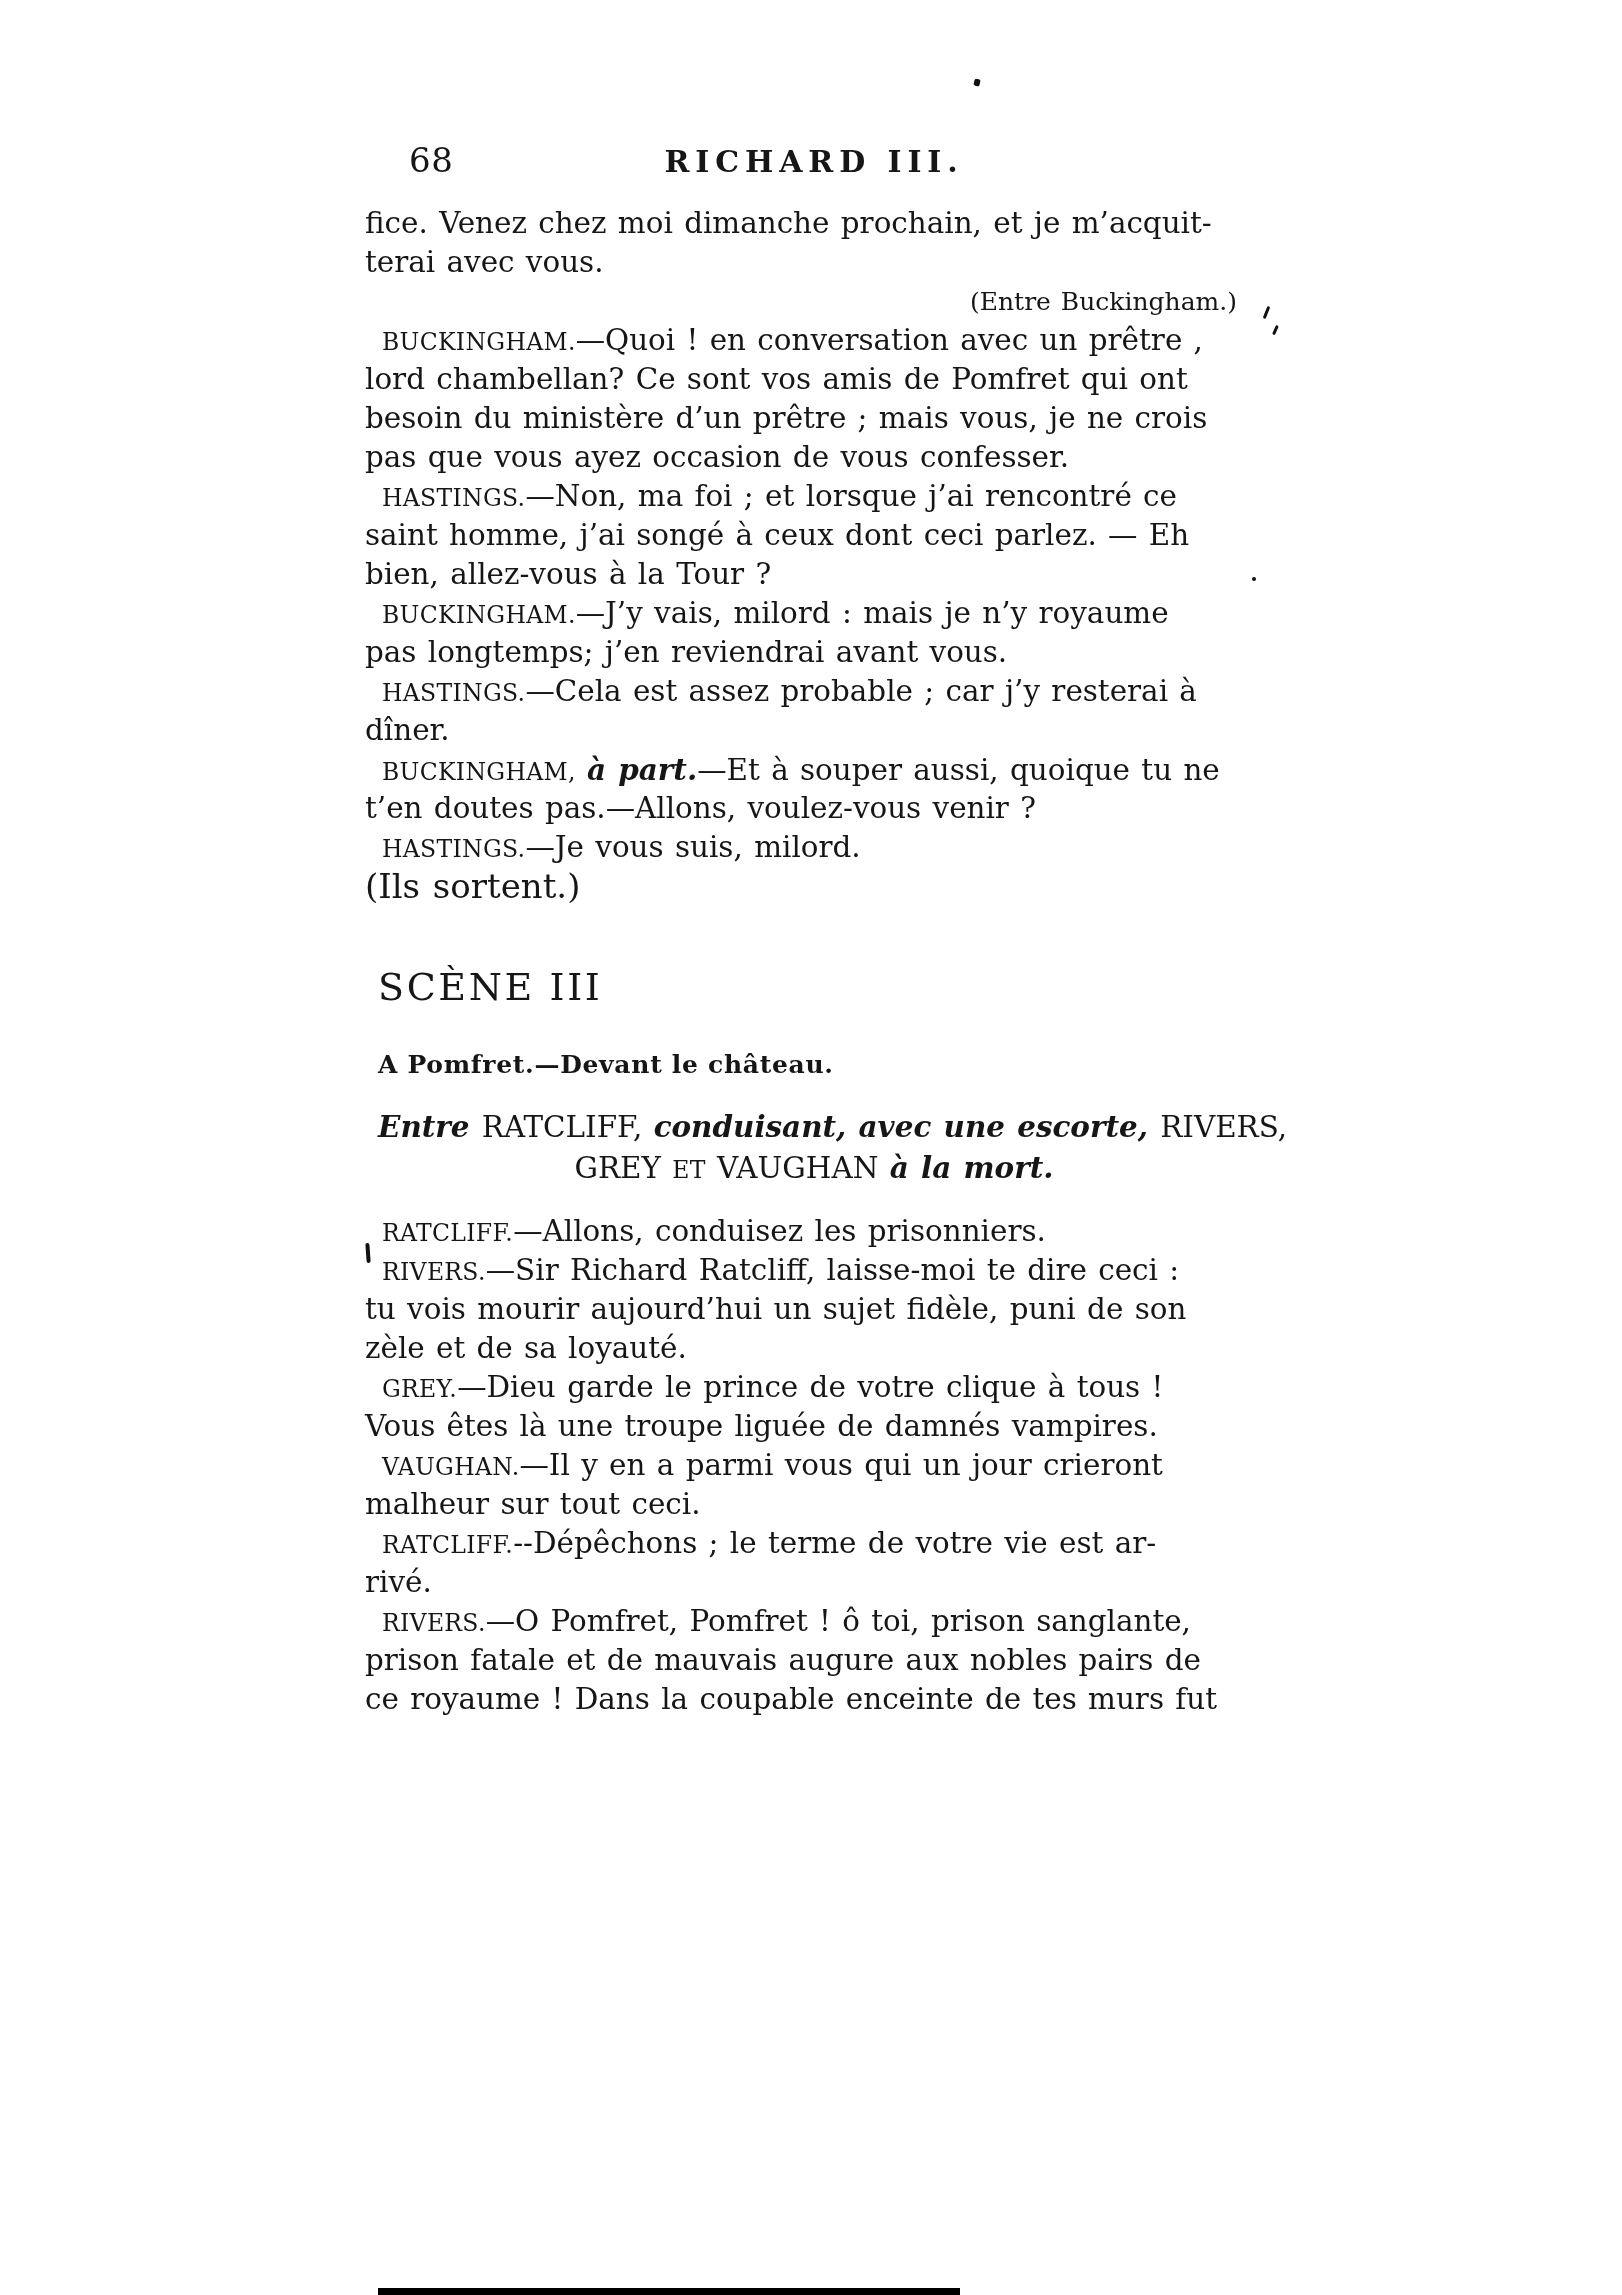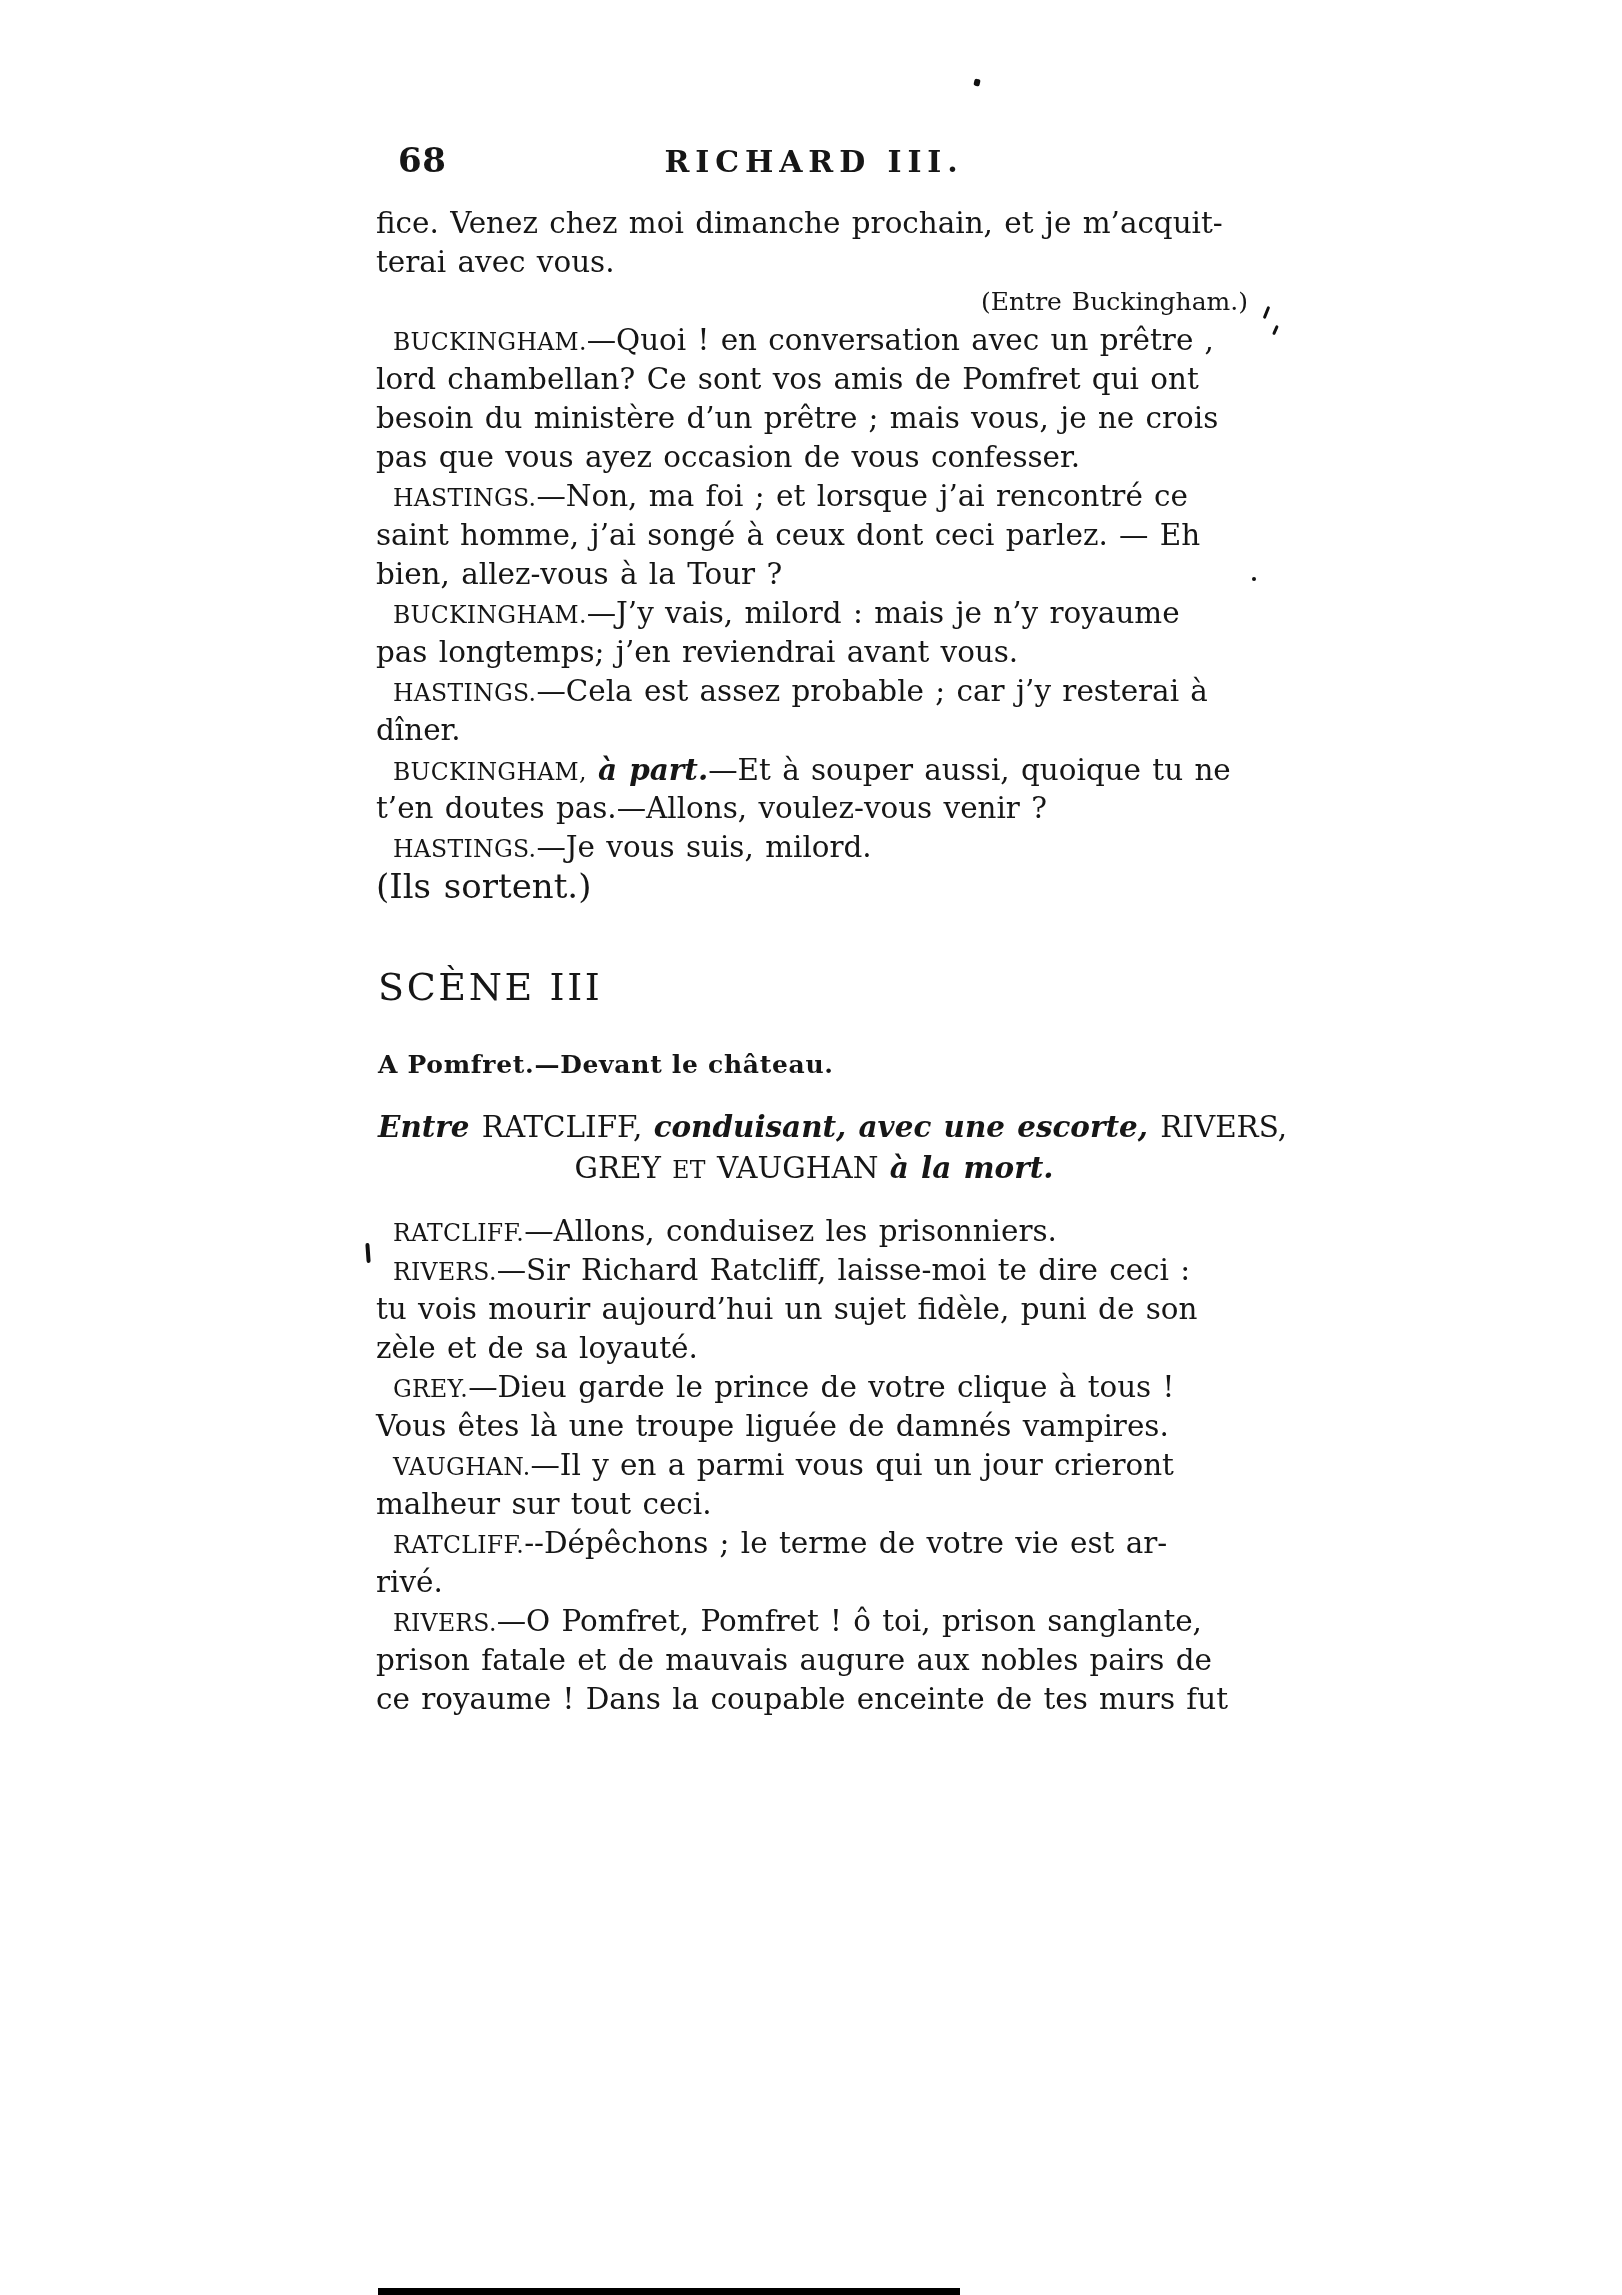--- a/index.html
+++ b/index.html
@@ -7,30 +7,30 @@
     position:relative;
     width:1623px;height:2295px;
     background:#ffffff;
     color:#161616;
     font-family:"DejaVu Serif","Liberation Serif",serif;
     overflow:hidden;
   }
   
   .runhead{position:absolute;top:140px;left:378px;width:872px;height:46px;}
   .pagenum{
-    position:absolute;left:20px;top:0;
-    font-size:34px;font-weight:bold;letter-spacing:0.7px;
+    position:absolute;left:31px;top:0;
+    font-size:34px;font-weight:normal;letter-spacing:0.7px;
   }
   .runtitle{
     position:absolute;left:0;right:0;top:3.9px;
     text-align:center;
     font-size:30px;font-weight:bold;letter-spacing:5.9px;
   }
   
-  .col{position:absolute;left:376px;width:872px;}
+  .col{position:absolute;left:365px;width:872px;}
   #block1{top:204px;}
   #block2{top:1212px;}
   .line{
     height:39px;line-height:39px;
     font-size:29.4px;
     white-space:nowrap;
     word-spacing:2px;
   }
   .line.indent{text-indent:17px;}
   .line.stage{font-size:25px;padding-left:42px;text-align:right;}

